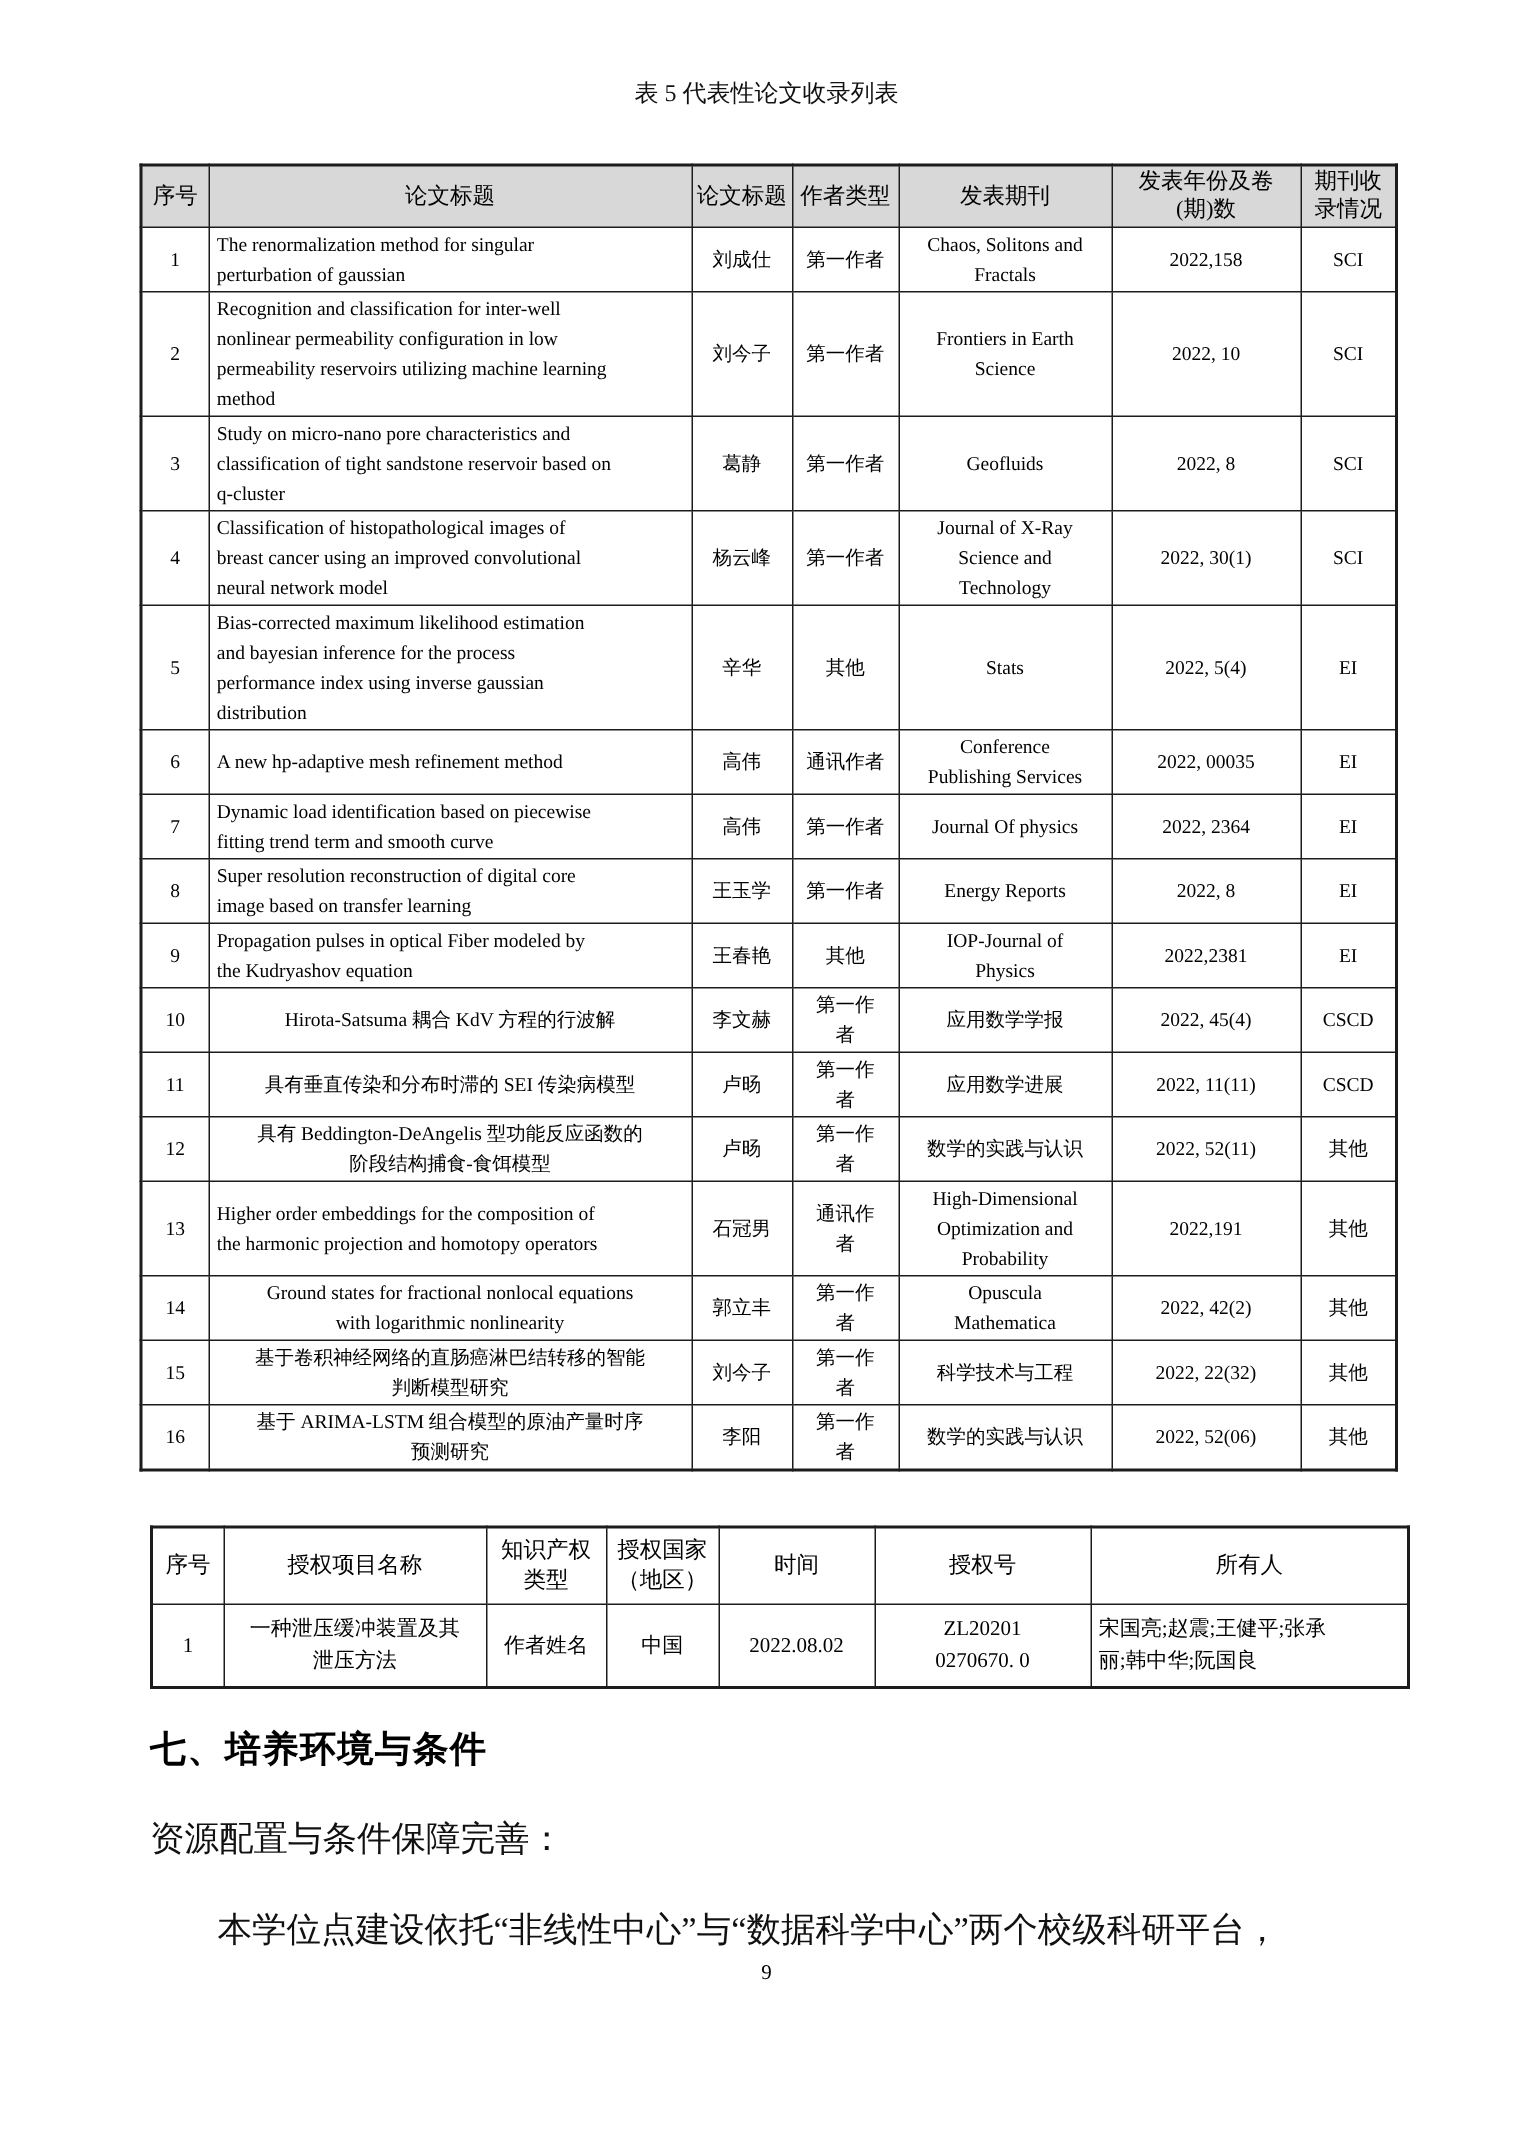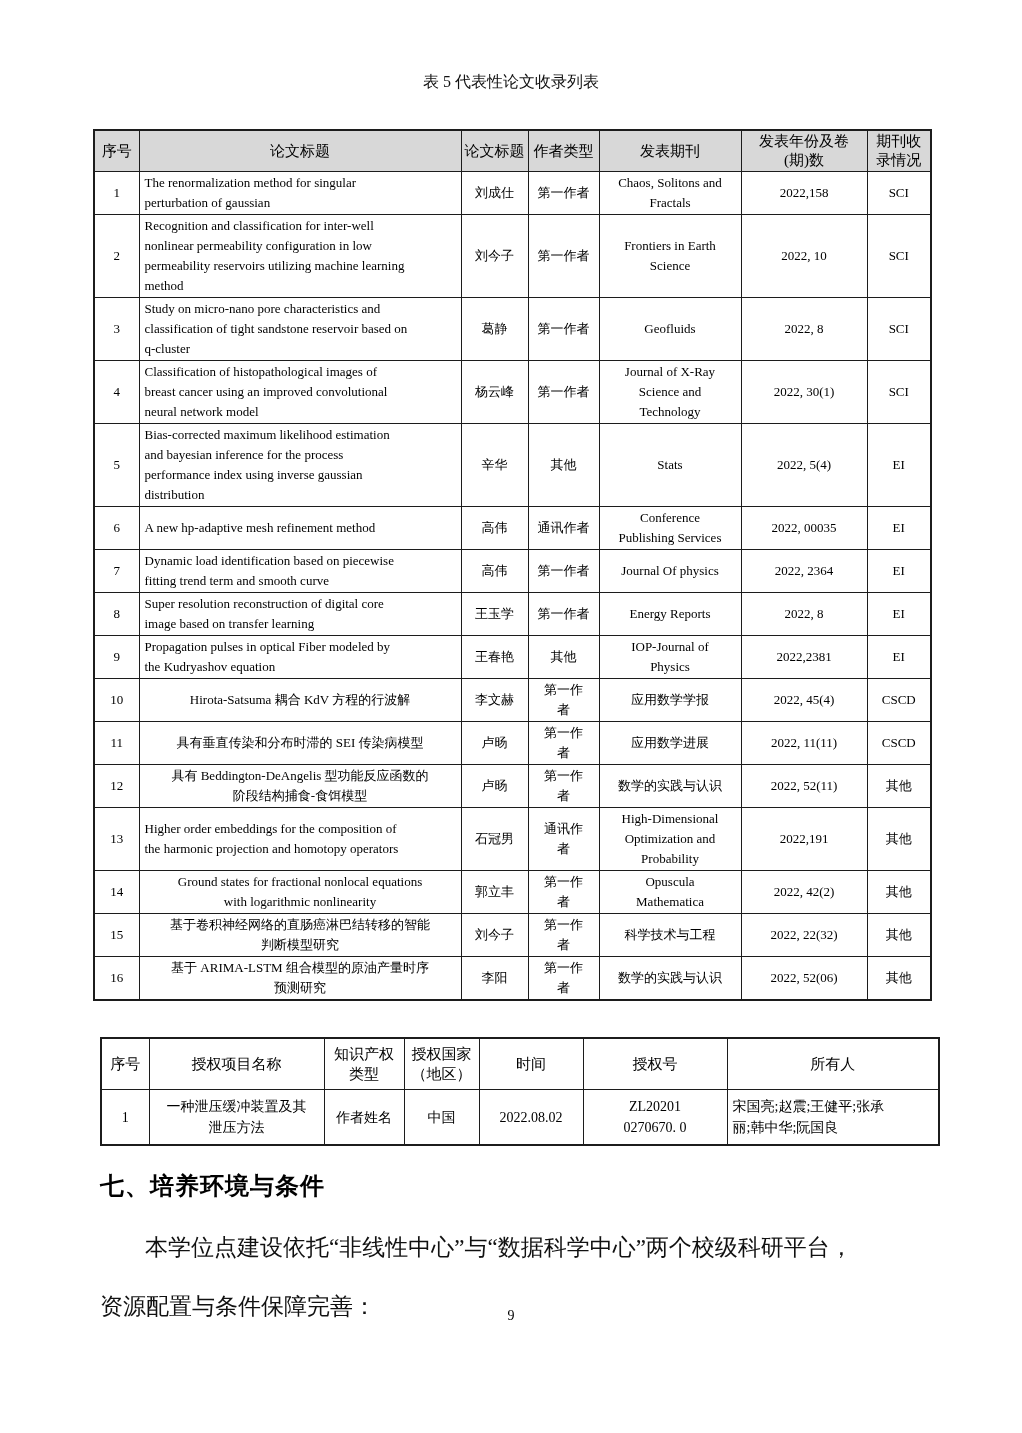--- a/index.html
+++ b/index.html
@@ -5,21 +5,21 @@
   * { box-sizing: border-box; }
   html,body { margin:0; padding:0; background:#ffffff; }
   body {
     width:1022px; height:1433px;
     font-family:"Liberation Serif","DejaVu Serif",serif;
     color:#000;
   }
   .page { position:relative; width:1022px; height:1433px; overflow:hidden; background:#fff; }
 
   .caption { text-align:center; font-size:16px; color:#111; }
-  .caption.c5 { padding-top:72px; margin-bottom:13px; }
+  .caption.c5 { padding-top:52px; margin-bottom:13px; }
   .caption.c6 { margin-top:14px; margin-bottom:10px; }
 
   table { border-collapse:collapse; table-layout:fixed;margin-top:36px; }
   .t5 { margin-left:93px; width:837px; border:2px solid #1c1c1c; }
   .t5 th, .t5 td { border:1px solid #1c1c1c; vertical-align:middle; }
   .t5 thead th {
     background:#d8d8d8; font-weight:normal; font-size:15px;
     line-height:19px; padding:1px 2px; text-align:center;
   }
   .t5 td { font-size:13px; line-height:20px; padding:1px 5px; }
@@ -293,19 +293,19 @@
 0270670. 0</td>
         <td class="tl pre">宋国亮;赵震;王健平;张承
 丽;韩中华;阮国良</td>
       </tr>
     </tbody>
   </table>
 
   <div class="sec-heading">七、培养环境与条件</div>
 
   <div>
+    <div class="pline p2">资源配置与条件保障完善：</div>
     <div class="pline p1">本学位点建设依托“非线性中心”与“数据科学中心”两个校级科研平台，</div>
-    <div class="pline p2">资源配置与条件保障完善：</div>
   </div>
 
   <div class="pagenum">9</div>
 
 </div>
 
 </body></html>

